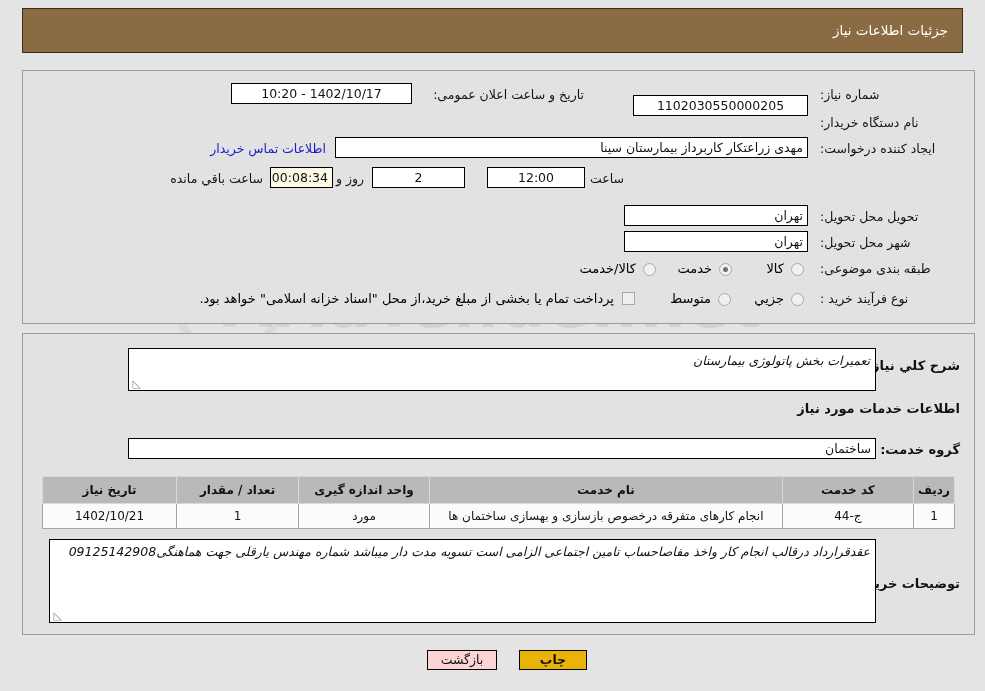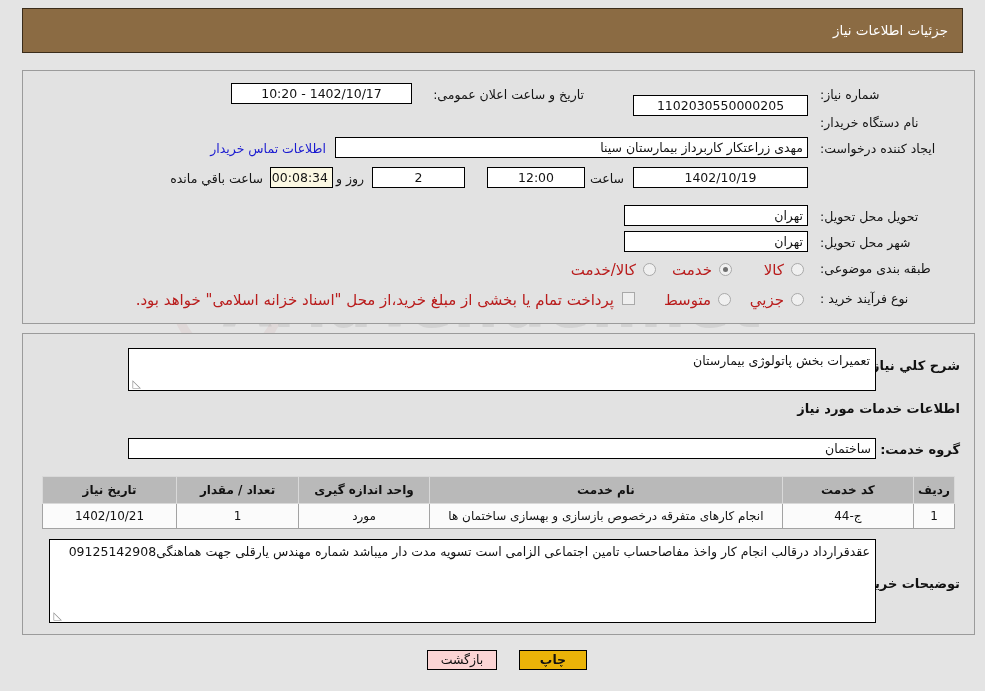--- a/index.html
+++ b/index.html
@@ -116,36 +116,37 @@
   .radio.on::after{
     content:"";
     position:absolute;
     left:3px;top:3px;
     width:5px;height:5px;
     border-radius:50%;
     background:#6f6f6f;
   }
   .radio-lbl{
     position:absolute;
-    font-size:15px;
-    white-space:nowrap;
-    color:#b91c1c;
+    font-size:13px;
+    white-space:nowrap;
+    color:#000000;
   }
   
   .ta{
     position:absolute;
     background:#ffffff;
     border:1px solid #000000;
     box-sizing:border-box;
     font-size:12.5px;
     color:#121212;
     padding:3px 5px 0 5px;
     text-align:right;
     line-height:17px;
     overflow:hidden;
+    font-style:italic;
   }
   .ta .grip{
     position:absolute;
     left:2px;bottom:1px;
     width:10px;height:10px;
     color:#8d8d8d;
     font-size:11px;
     line-height:10px;
   }
   
@@ -230,21 +231,20 @@
 
   <div class="lbl" style="right:390px;top:16px;">تاریخ و ساعت اعلان عمومی:</div>
   <div class="fld" style="right:562px;top:12px;width:181px;">1402/10/17 - 10:20</div>
 
   <div class="lbl" style="right:14px;top:44px;width:140px;">نام دستگاه خریدار:</div>
 
   <div class="lbl" style="right:14px;top:70px;width:140px;">ایجاد کننده درخواست:</div>
   <div class="fld rt" style="right:166px;top:66px;width:473px;">مهدی  زراعتکار  کاربرداز بیمارستان سینا</div>
   <div class="link" style="right:648px;top:70px;">اطلاعات تماس خریدار</div>
 
-  <div class="fld" style="right:166px;top:96px;width:175px;">1402/10/19</div>
   <div class="plain" style="right:350px;top:100px;">ساعت</div>
   <div class="fld" style="right:389px;top:96px;width:98px;">12:00</div>
   <div class="fld" style="right:509px;top:96px;width:93px;">2</div>
   <div class="plain" style="right:610px;top:100px;">روز و</div>
   <div class="fld cream" style="right:641px;top:96px;width:63px;">00:08:34</div>
   <div class="plain" style="right:711px;top:100px;">ساعت باقي مانده</div>
 
   <div class="lbl" style="right:14px;top:138px;width:140px;">تحویل محل تحویل:</div>
   <div class="fld rt" style="right:166px;top:134px;width:184px;">تهران</div>
 

